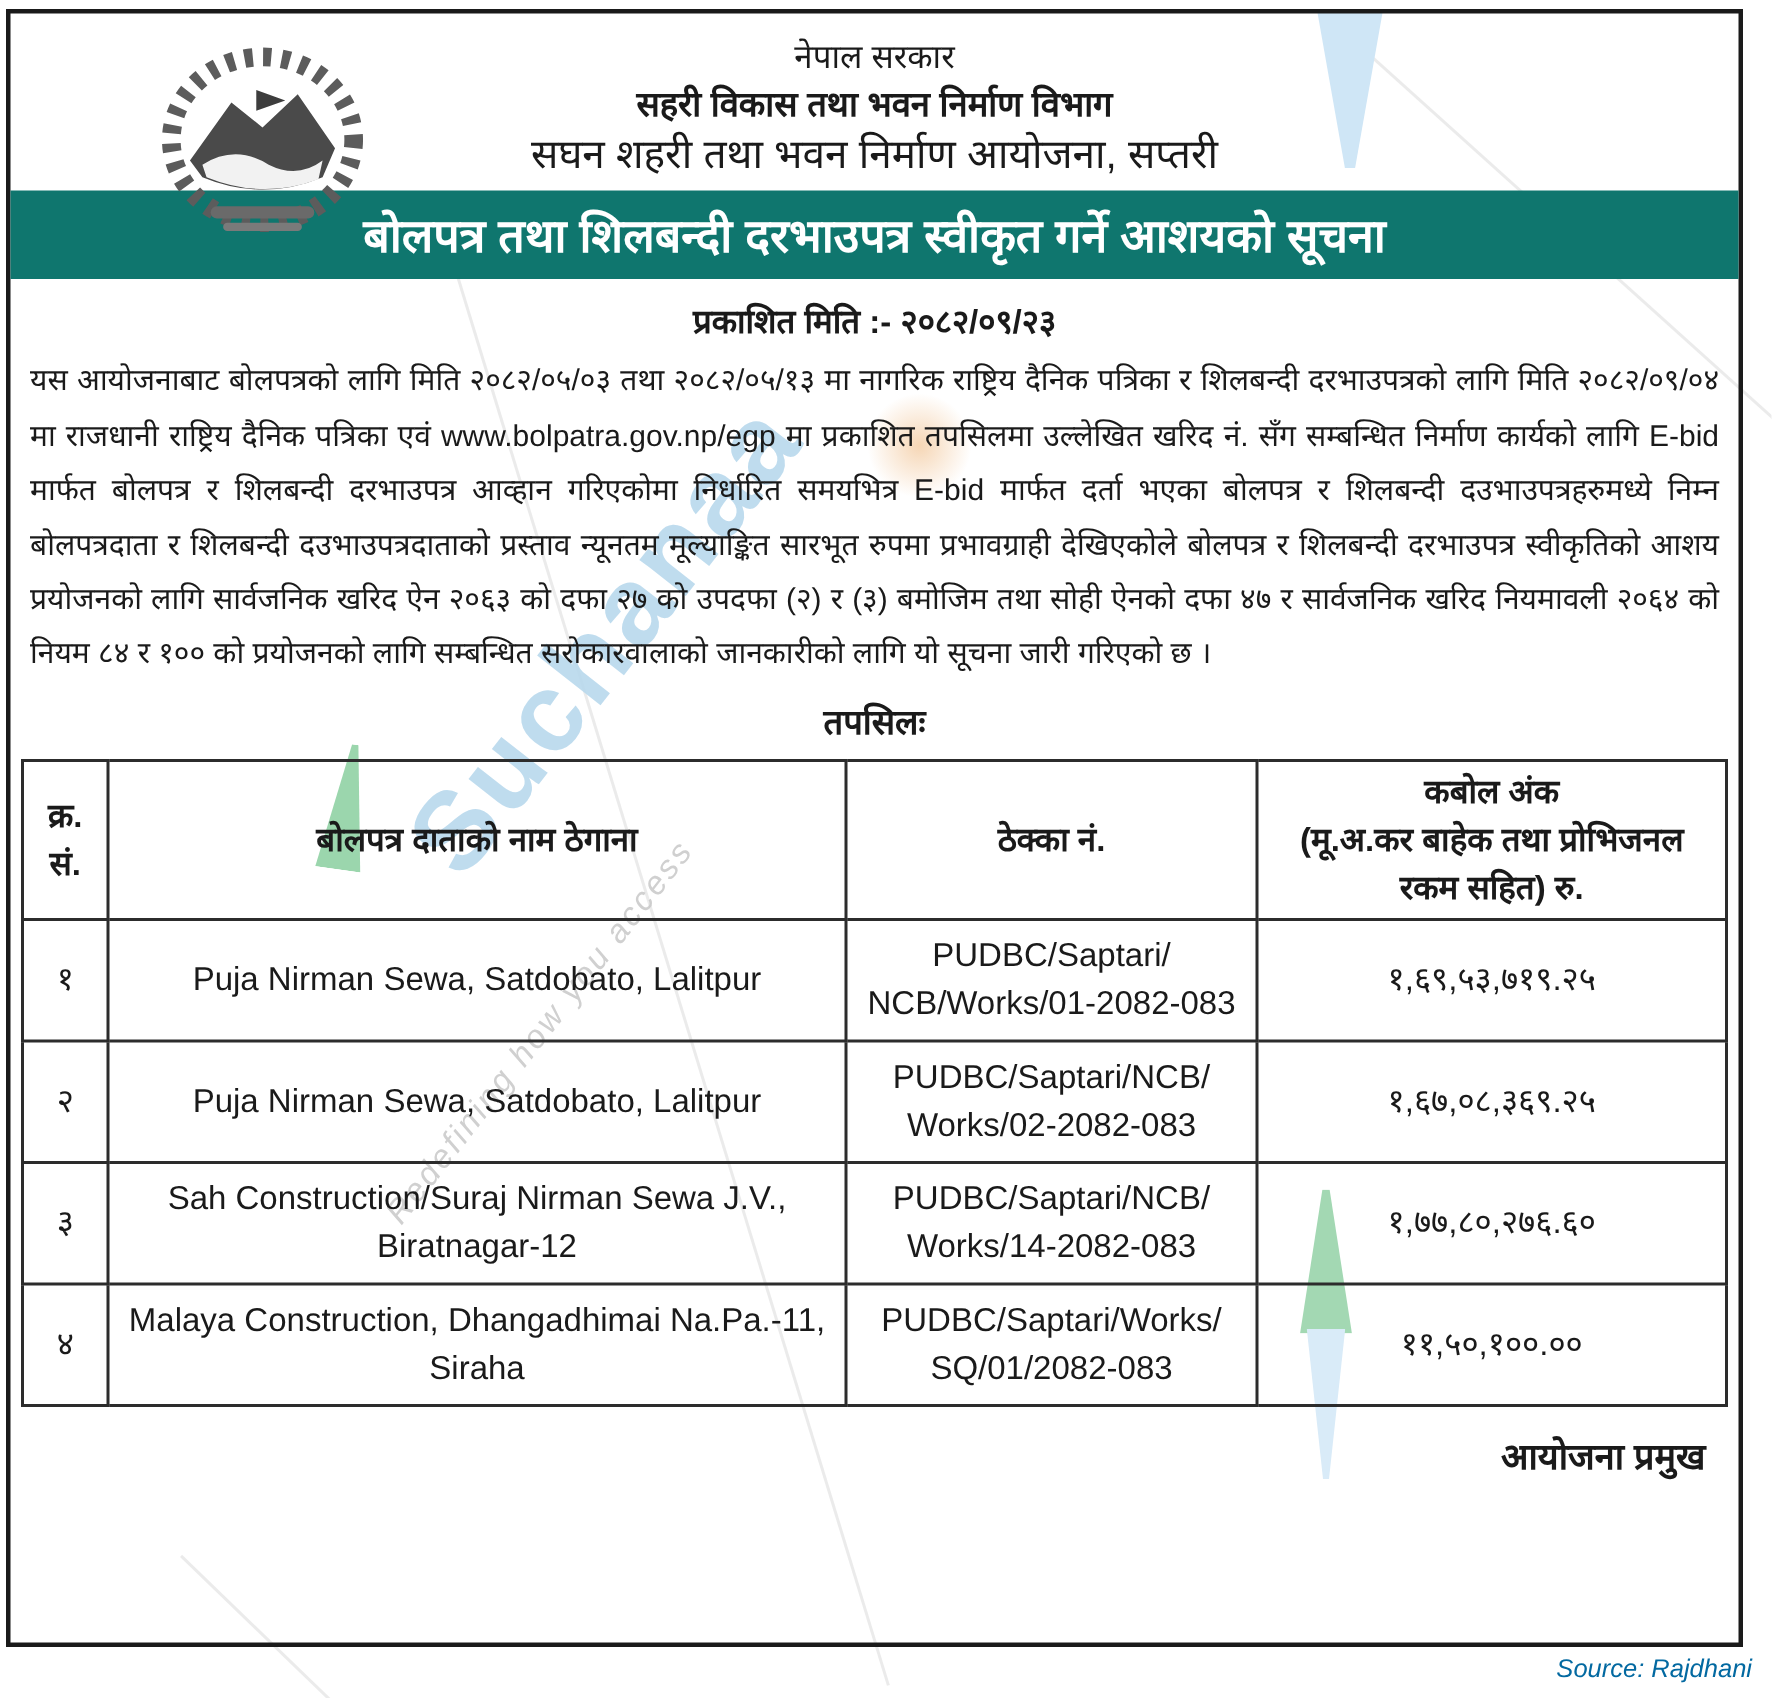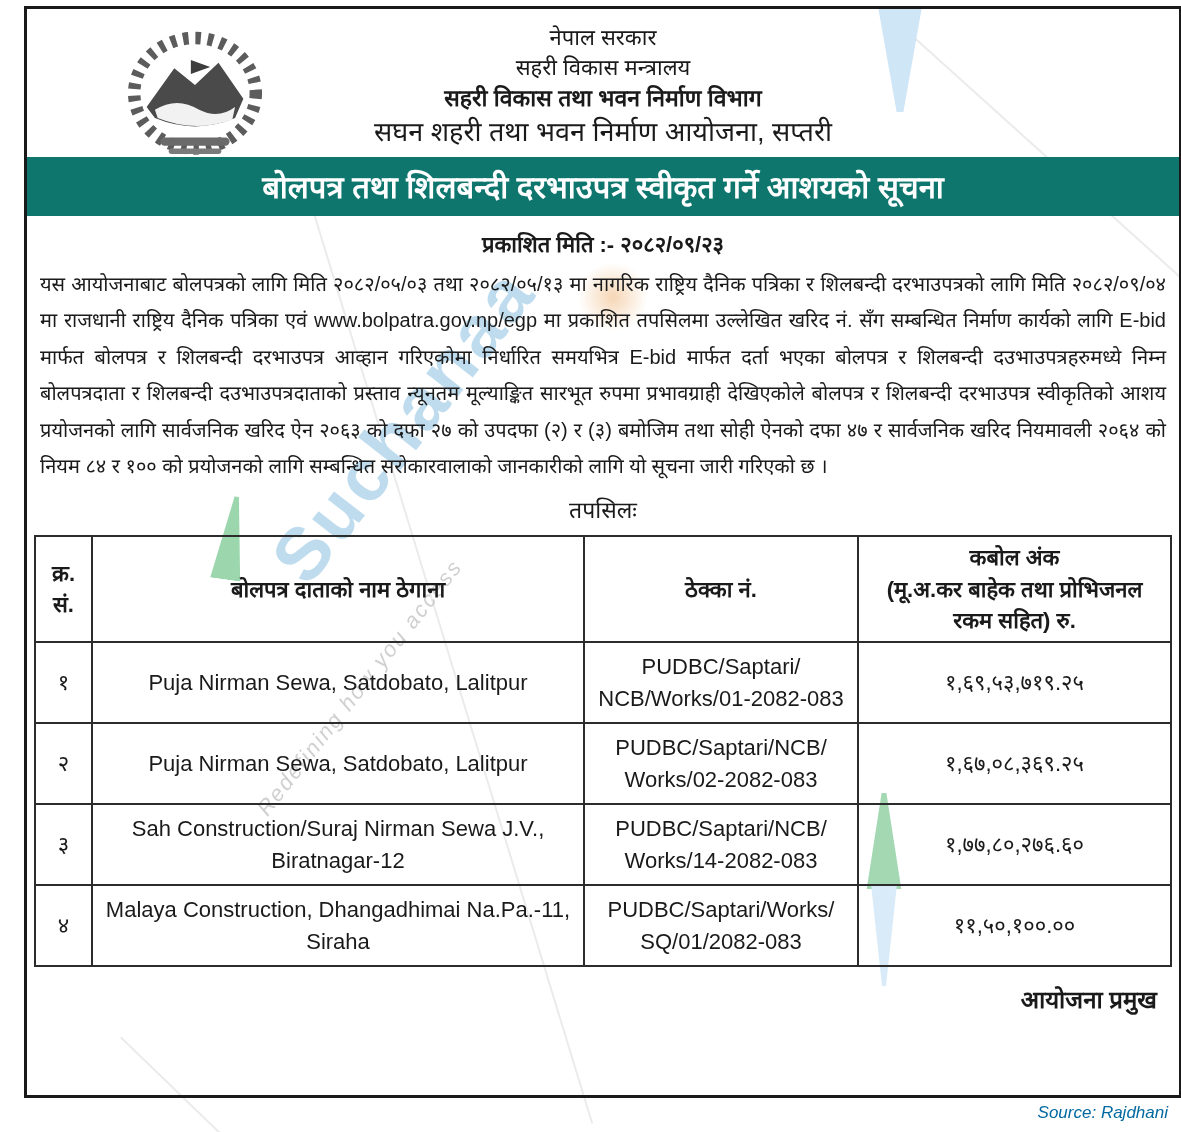--- a/index.html
+++ b/index.html
@@ -17,39 +17,39 @@
     transform:rotate(-52deg); transform-origin:0 50%;
     font-size:22px; font-style:italic; color:#c8c8c8; opacity:.85; letter-spacing:2px; }
   .wm-blob { position:absolute; left:578px; top:262px; width:70px; height:70px;
     border-radius:50%; background:radial-gradient(circle,rgba(238,180,120,.55),rgba(238,180,120,0) 70%); }
   .kite { position:absolute; }
   .kite-down { clip-path:polygon(18% 0,82% 0,55% 100%,45% 100%); }
   .kite-up { clip-path:polygon(45% 0,55% 0,86% 100%,14% 100%); }
   .wm-line { position:absolute; background:#e2e2e2; width:2px; opacity:.7; }
 
   
-  .doc { position:absolute; left:24px; top:6px; width:1158px; height:1092px;
+  .doc { position:absolute; left:4px; top:6px; width:1158px; height:1092px;
     border:3px solid #1a1a1a; z-index:1; }
   .emblem { position:absolute; left:92px; top:16px; width:152px; height:142px; }
 
   .hdr { text-align:center; padding-top:14px; }
   .hdr-line1 { font-size:22px; line-height:1.35; }
   .hdr-line2 { font-size:22px; line-height:1.35; }
   .hdr-line3 { font-size:23px; font-weight:bold; line-height:1.3; margin-top:2px; }
   .hdr-line4 { font-size:27px; font-weight:normal; line-height:1.25; margin-top:2px; }
 
   .banner { background:#0f766e; color:#ffffff; text-align:center;
     font-size:31px; font-weight:bold; padding:8px 4px 9px; margin-top:7px; }
 
   .pubdate { text-align:center; font-size:22px; font-weight:bold; margin-top:12px; }
 
   .body-text { font-size:20px; line-height:36.4px; text-align:justify;
     padding:8px 13px 0 13px; }
 
-  .tapasil { text-align:center; font-size:23px; font-weight:normal; margin-top:9px; }
+  .tapasil { text-align:center; font-size:23px; font-weight:bold; margin-top:9px; }
 
   table.detail { border-collapse:collapse; width:1136px; margin:10px auto 0;
     table-layout:fixed; }
   table.detail th, table.detail td { border:2px solid #2c2c2c; text-align:center;
     vertical-align:middle; padding:4px 6px; }
   table.detail th { font-size:22px; font-weight:bold; height:106px; line-height:1.45; }
   table.detail td { font-size:22px; height:81px; line-height:1.45; }
   .col-sn { width:57px; } .col-bidder { width:492px; }
   .col-contract { width:274px; } .col-amount { width:313px; }
 
@@ -81,21 +81,20 @@
     <ellipse cx="55" cy="48" rx="44" ry="40" fill="none" stroke="#5c5c5c" stroke-width="9" stroke-dasharray="4 5"></ellipse>
     <path d="M20,58 L40,30 L55,42 L72,26 L90,52 L84,66 Q55,78 26,66 Z" fill="#4a4a4a"></path>
     <path d="M26,60 Q42,50 58,60 Q72,67 84,58 L82,67 Q55,77 28,66 Z" fill="#f2f2f2"></path>
     <path d="M52,12 L52,34 L66,29 L52,24 Z" fill="#3d3d3d"></path>
     <rect x="30" y="80" width="50" height="6" rx="3" fill="#6a6a6a"></rect>
     <rect x="36" y="88" width="38" height="4" rx="2" fill="#7a7a7a"></rect>
   </svg>
 
   <div class="hdr">
     <div class="hdr-line1">नेपाल सरकार</div>
-    <div class="hdr-line2">सहरी विकास मन्त्रालय</div>
     <div class="hdr-line3">सहरी विकास तथा भवन निर्माण विभाग</div>
     <div class="hdr-line4">सघन शहरी तथा भवन निर्माण आयोजना, सप्तरी</div>
   </div>
 
   <div class="banner">बोलपत्र तथा शिलबन्दी दरभाउपत्र स्वीकृत गर्ने आशयको सूचना</div>
 
   <div class="pubdate">प्रकाशित मिति :- २०८२/०९/२३</div>
 
   <div class="body-text">यस आयोजनाबाट बोलपत्रको लागि मिति २०८२/०५/०३ तथा २०८२/०५/१३ मा नागरिक राष्ट्रिय दैनिक पत्रिका र शिलबन्दी दरभाउपत्रको लागि मिति २०८२/०९/०४ मा राजधानी राष्ट्रिय दैनिक पत्रिका एवं www.bolpatra.gov.np/egp मा प्रकाशित तपसिलमा उल्लेखित खरिद नं. सँग सम्बन्धित निर्माण कार्यको लागि E-bid मार्फत बोलपत्र र शिलबन्दी दरभाउपत्र आव्हान गरिएकोमा निर्धारित समयभित्र E-bid मार्फत दर्ता भएका बोलपत्र र शिलबन्दी दउभाउपत्रहरुमध्ये निम्न बोलपत्रदाता र शिलबन्दी दउभाउपत्रदाताको प्रस्ताव न्यूनतम मूल्याङ्कित सारभूत रुपमा प्रभावग्राही देखिएकोले बोलपत्र र शिलबन्दी दरभाउपत्र स्वीकृतिको आशय प्रयोजनको लागि सार्वजनिक खरिद ऐन २०६३ को दफा २७ को उपदफा (२) र (३) बमोजिम तथा सोही ऐनको दफा ४७ र सार्वजनिक खरिद नियमावली २०६४ को नियम ८४ र १०० को प्रयोजनको लागि सम्बन्धित सरोकारवालाको जानकारीको लागि यो सूचना जारी गरिएको छ ।</div>
 

